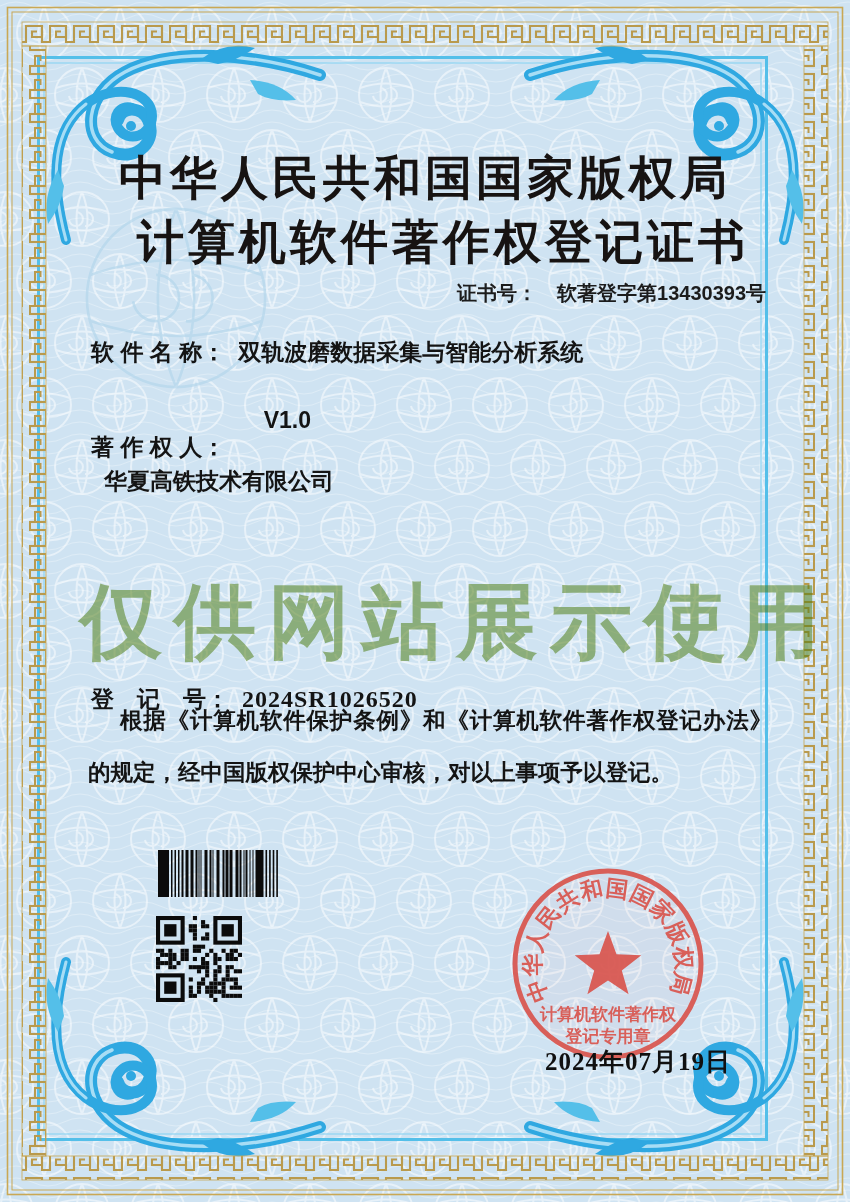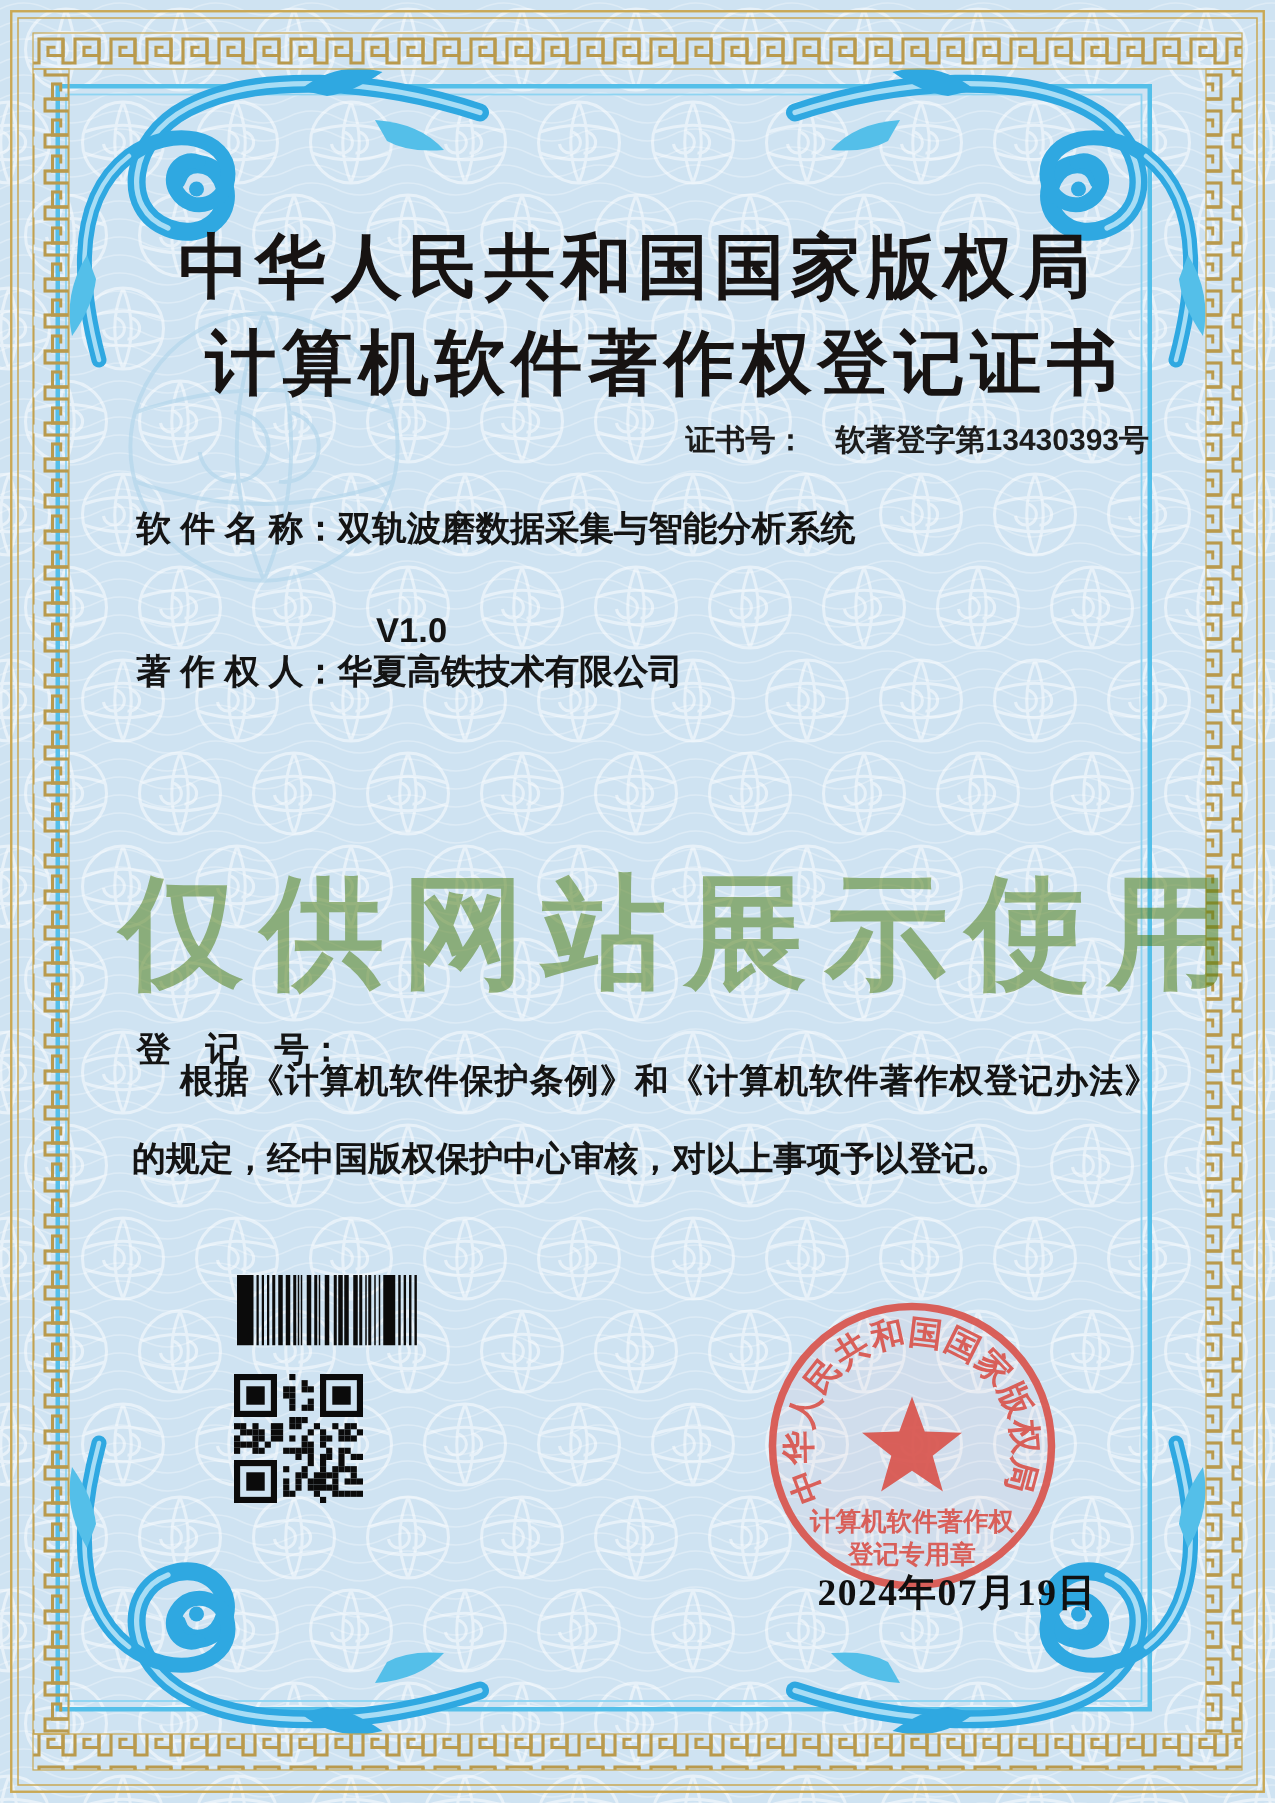--- a/index.html
+++ b/index.html
@@ -25,23 +25,23 @@
     position:absolute;top:280px;right:84px;z-index:3;
     font-size:20px;font-weight:bold;color:#1c1c1c;white-space:nowrap;
   }
   .certno .val{margin-left:20px;}
 
   .field-row{
     position:absolute;left:91px;z-index:3;display:flex;align-items:flex-start;
     font-size:23px;font-weight:bold;color:#141414;line-height:34px;
   }
   .field-row .lbl{white-space:pre;}
-  .field-row .vals{white-space:pre;}
+  .field-row .vals{margin-left:13px;white-space:pre;}
   .row-swname{top:335px;}
-  .row-holder{top:430px;}
+  .row-holder{top:430px;flex-direction:column;}
   .row-acq{top:578px;}
   .row-scope{top:630px;}
   .row-regno{top:682px;}
   .row-regno .vals{font-family:"Liberation Serif","DejaVu Serif",serif;font-size:24px;letter-spacing:1px;}
 
   .watermark{
     position:absolute;top:568px;left:80px;z-index:2;
     font-size:82px;font-weight:bold;color:#4d7c0f;opacity:0.52;
     letter-spacing:12px;white-space:nowrap;
   }
@@ -158,20 +158,21 @@
 
   <div class="field-row row-holder">
     <span class="lbl">著 作 权 人：</span>
     <span class="vals">华夏高铁技术有限公司</span>
   </div>
 
 
 
   <div class="field-row row-regno">
     <span class="lbl">登　记　号：</span>
+    <span class="vals">2024SR1026520</span>
   </div>
 
   <div class="statement">根据《计算机软件保护条例》和《计算机软件著作权登记办法》的规定，经中国版权保护中心审核，对以上事项予以登记。</div>
 
   <div class="barcode">
     <svg id="barcode-svg" width="132" height="47">
         <rect x="0" y="0" width="11" height="47" fill="#0b0b0b"></rect>
         <rect x="13" y="0" width="1.5" height="47" fill="#0b0b0b"></rect>
         <rect x="16.5" y="0" width="1.5" height="47" fill="#0b0b0b"></rect>
         <rect x="20" y="0" width="1.5" height="47" fill="#0b0b0b"></rect>

